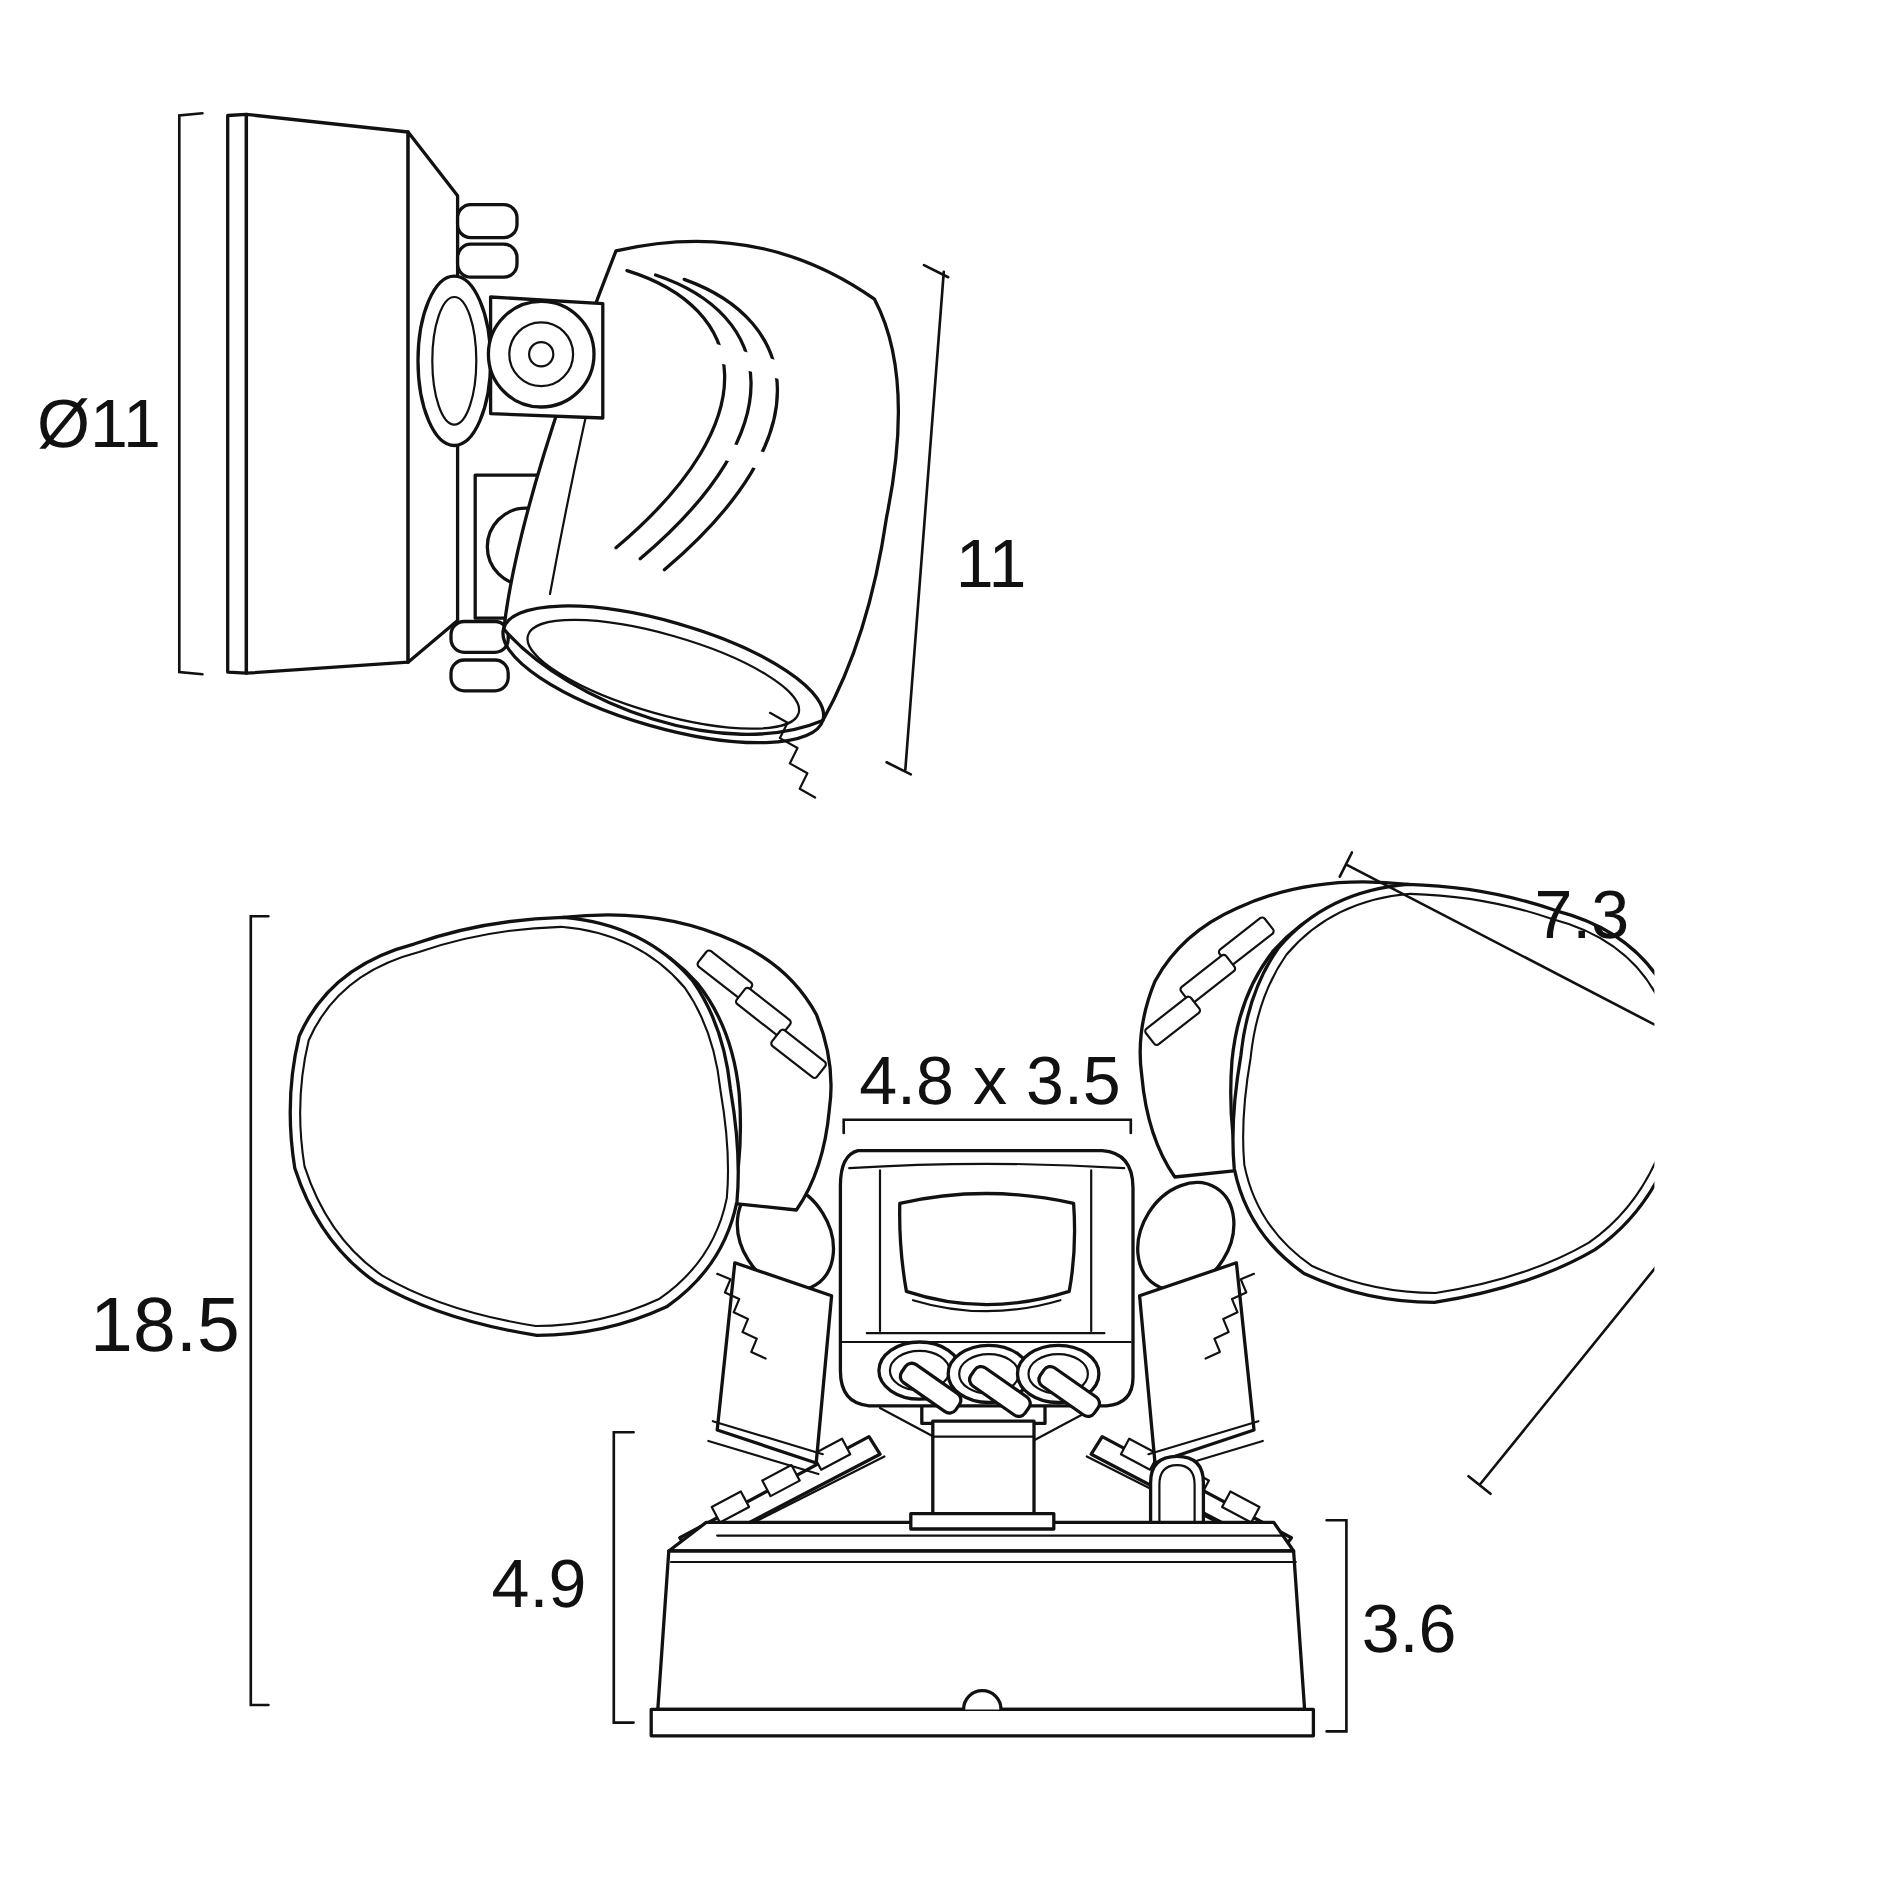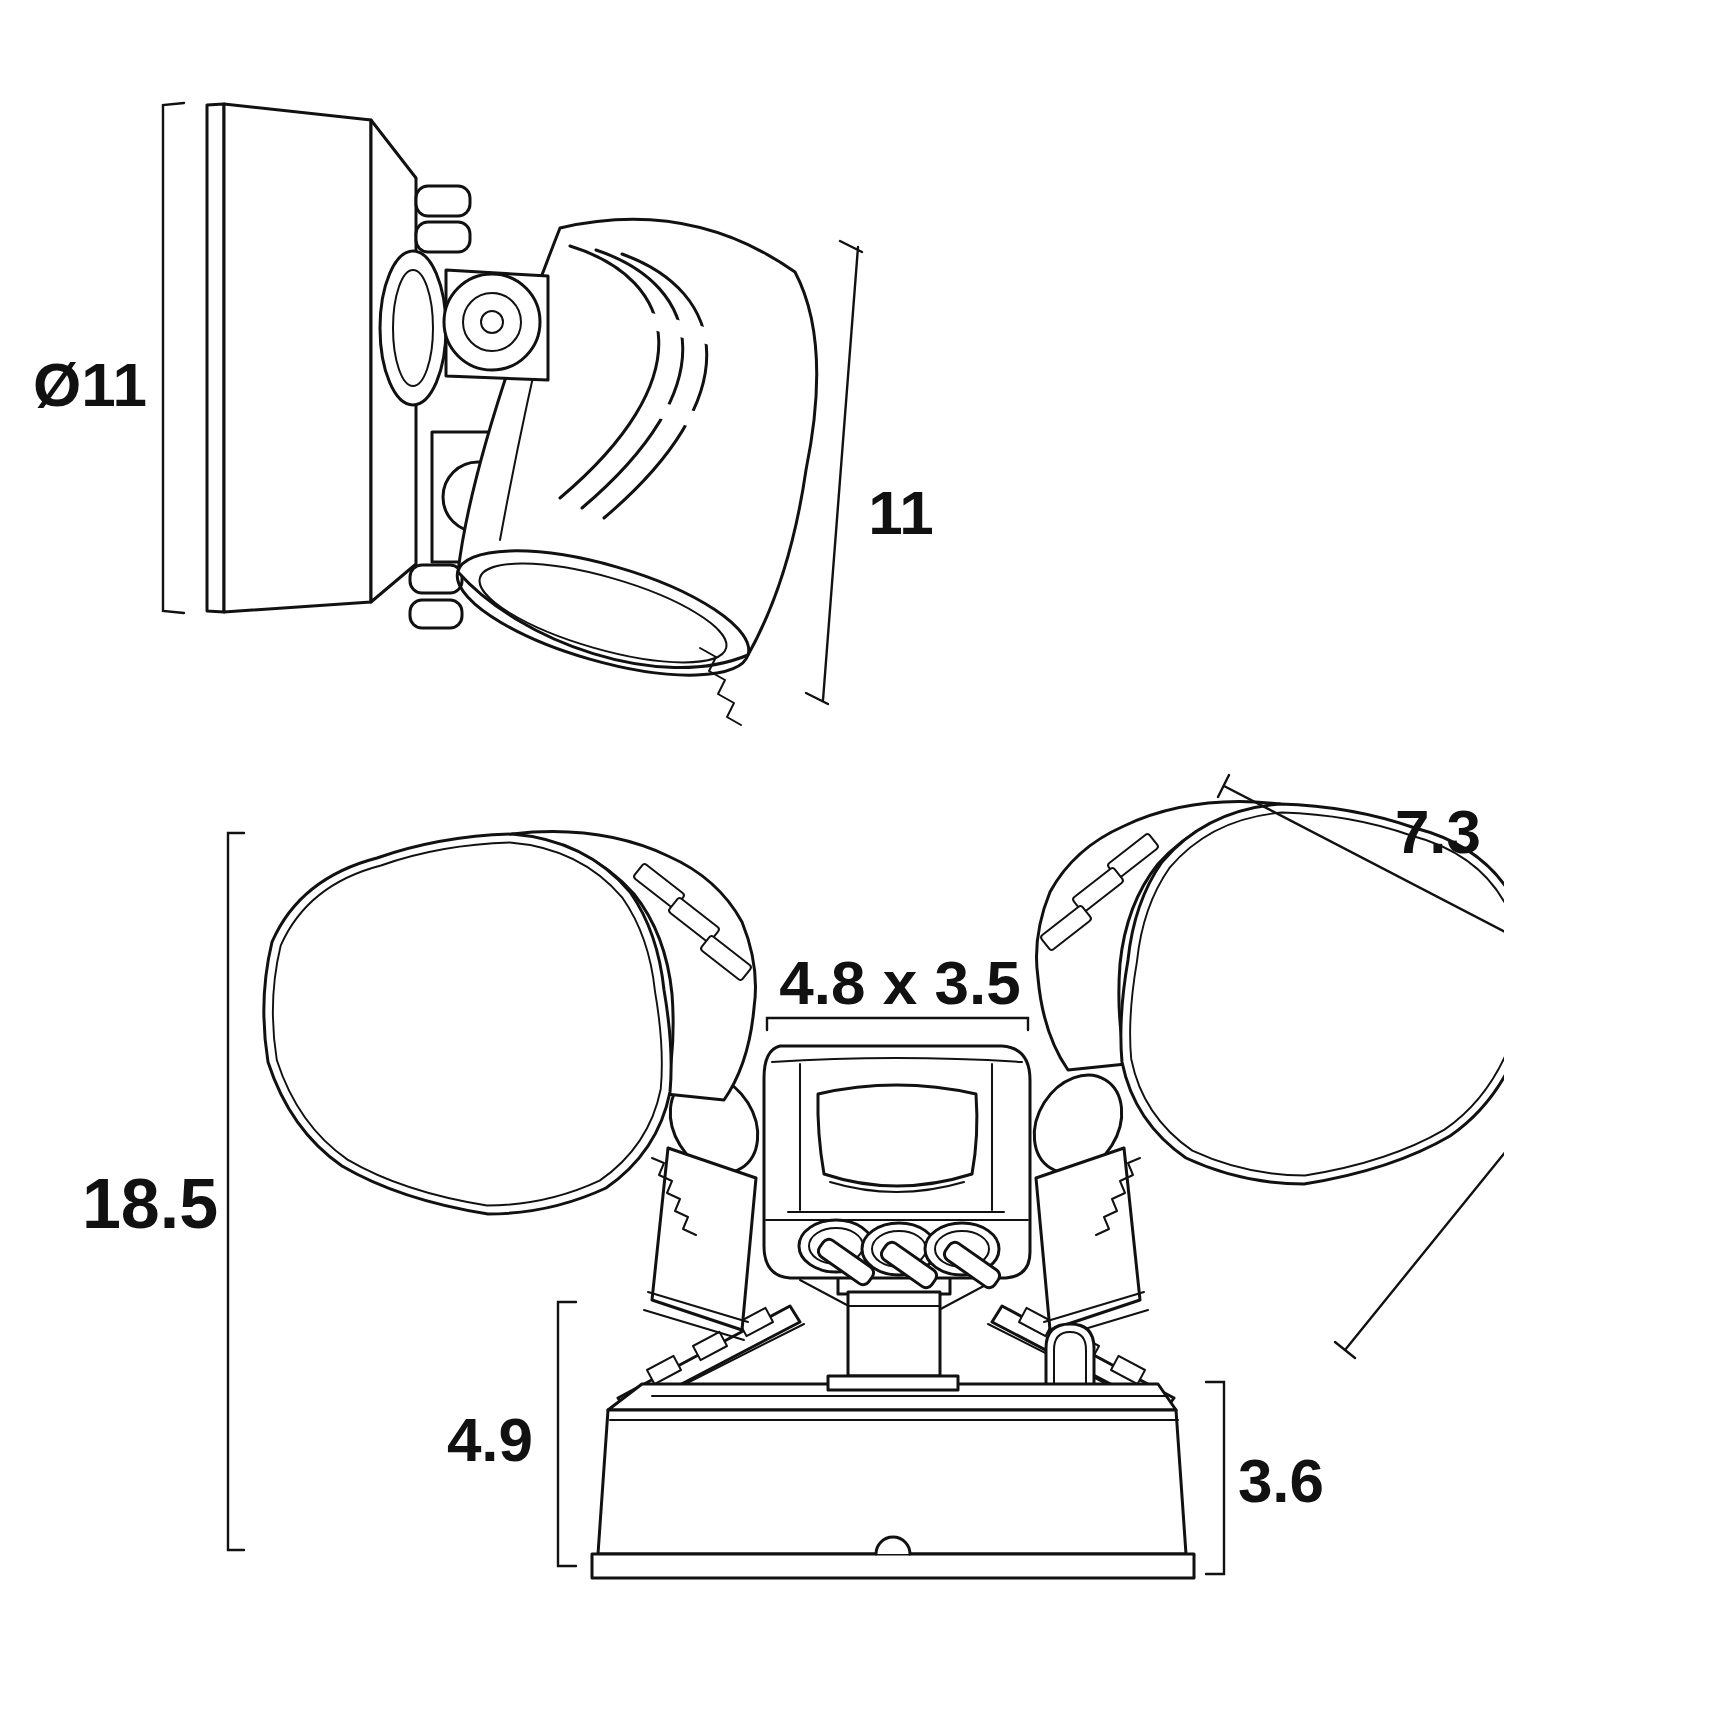--- a/index.html
+++ b/index.html
@@ -1,18 +1,18 @@
 <!DOCTYPE html>
 <html style="--line: #111111; --bg: #ffffff;"><head>
 <meta charset="utf-8">
 <style>
   :root{ --line:#111111; --bg:#ffffff; }
   html,body{margin:0;padding:0;background:var(--bg);}
   .stage{position:relative;width:1504px;height:1712px;background:var(--bg);overflow:hidden;
-         font-family:"Liberation Sans", sans-serif;font-weight:bold;}
+         font-family:"Liberation Sans", sans-serif;}
   svg{position:absolute;left:0;top:0;}
   .ln{stroke:var(--line);stroke-width:3;fill:none;stroke-linecap:round;stroke-linejoin:round;}
   .lnthin{stroke:var(--line);stroke-width:2;fill:none;stroke-linecap:round;stroke-linejoin:round;}
   .w{fill:#ffffff;stroke:var(--line);stroke-width:3;stroke-linecap:round;stroke-linejoin:round;}
   .wthin{fill:#ffffff;stroke:var(--line);stroke-width:2;stroke-linejoin:round;}
   .dim{stroke:var(--line);stroke-width:2.4;fill:none;stroke-linecap:round;}
   .dimtxt{fill:var(--line);font-size:62px;font-family:"Liberation Sans",sans-serif;}
   .dimtxt-big{fill:var(--line);font-size:70px;font-family:"Liberation Sans",sans-serif;}
   .mask{fill:#ffffff;stroke:none;}
   .note{position:absolute;left:22px;top:1630px;width:1680px;font-size:44px;letter-spacing:-0.5px;

